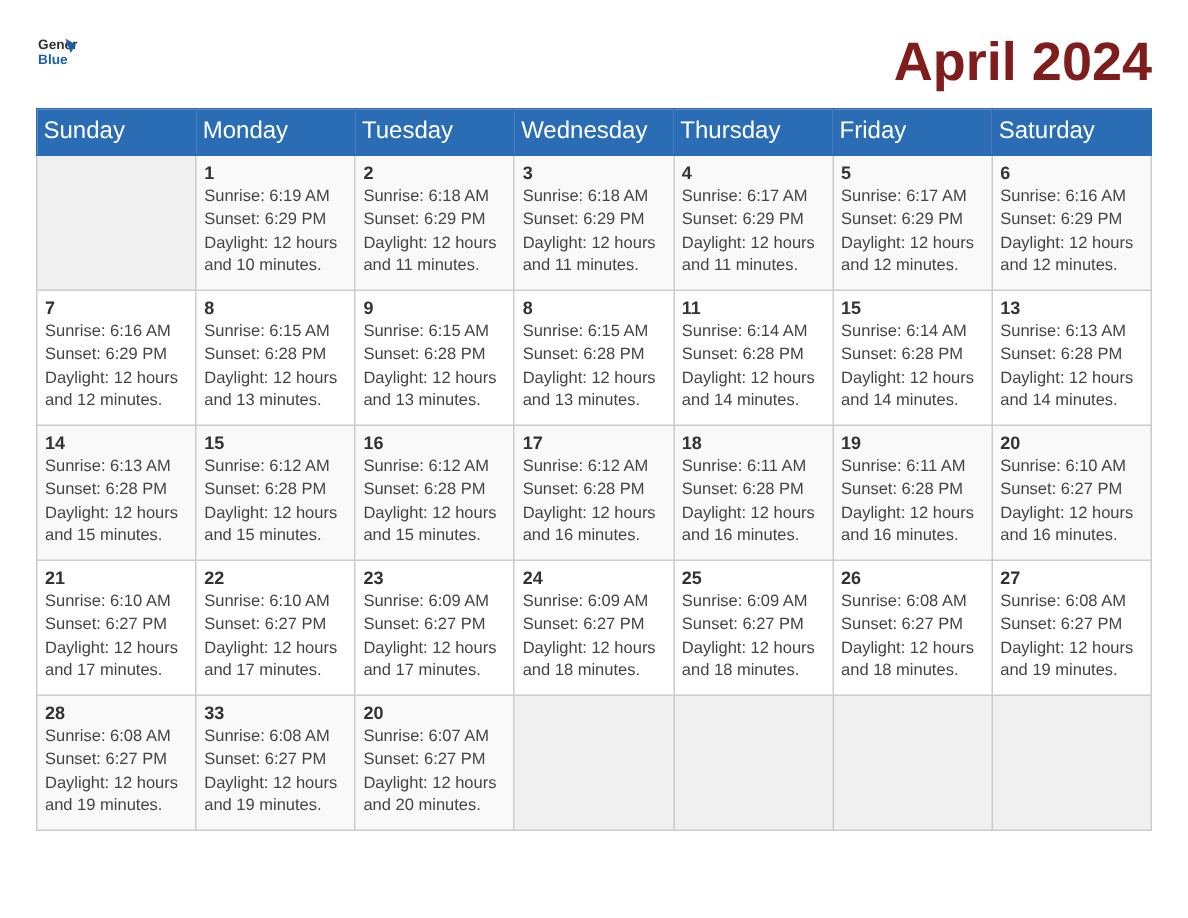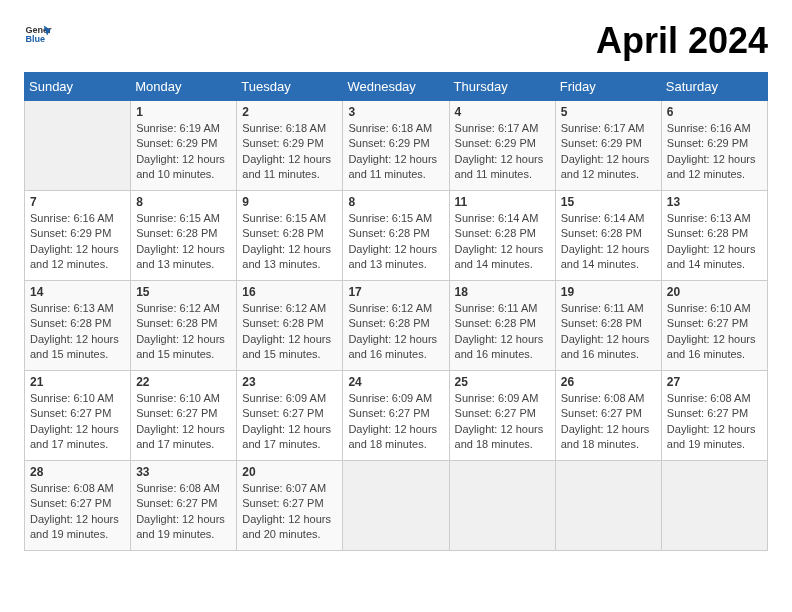--- a/index.html
+++ b/index.html
@@ -24,37 +24,37 @@
     .logo-icon {
       width: 28px;
       height: 28px;
     }
     .title-area {
       text-align: right;
     }
     .main-title {
       font-size: 36px;
       font-weight: bold;
-      color: #000000;
+      color: #7f1d1d;
     }
     .subtitle {
       font-size: 15px;
       color: #555;
     }
     table {
       width: 100%;
       border-collapse: collapse;
       font-size: 11px;
     }
     thead tr th {
       background-color: #2a6db5;
       color: #fff;
       padding: 6px 4px;
       text-align: left;
-      font-size: 13px;
+      font-size: 16px;
       font-weight: normal;
       border: 1px solid #2a6db5;
     }
     tbody tr td {
       border: 1px solid #ccc;
       padding: 4px 5px;
       vertical-align: top;
       min-height: 70px;
       height: 90px;
     }

